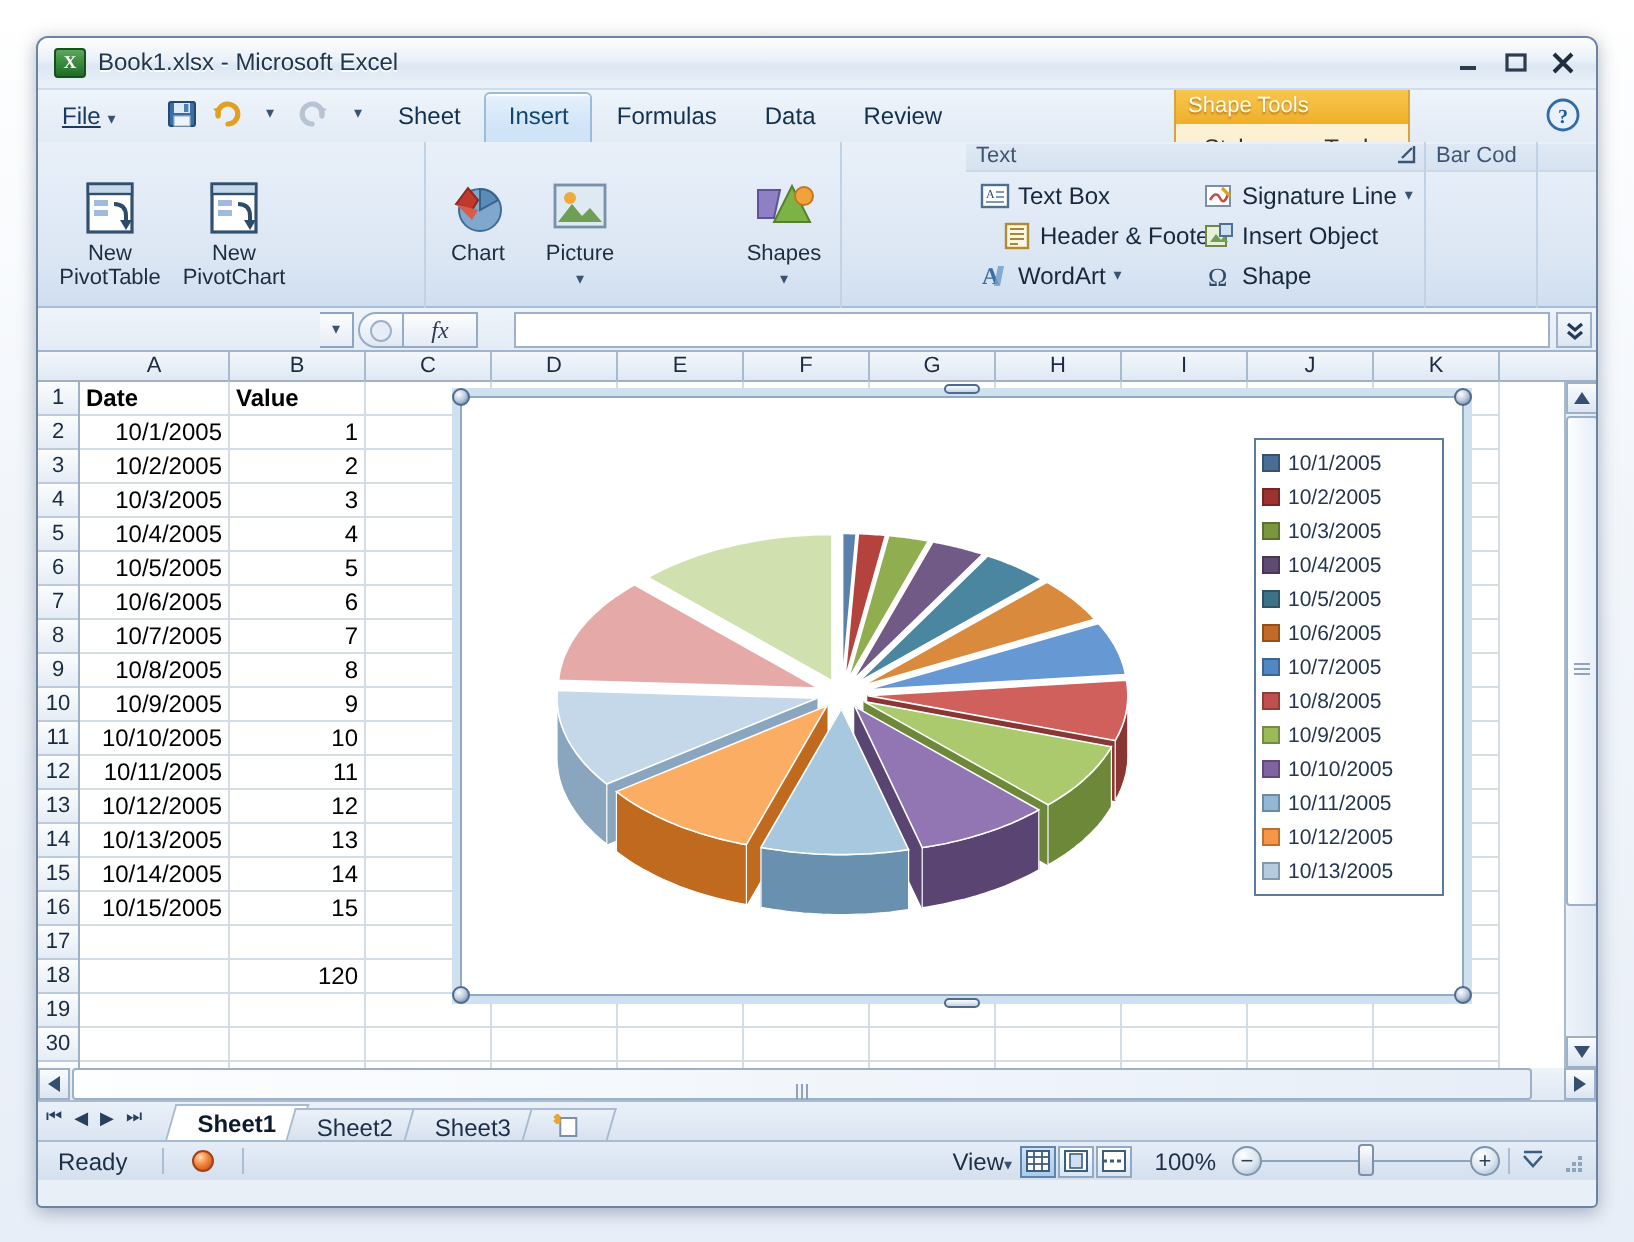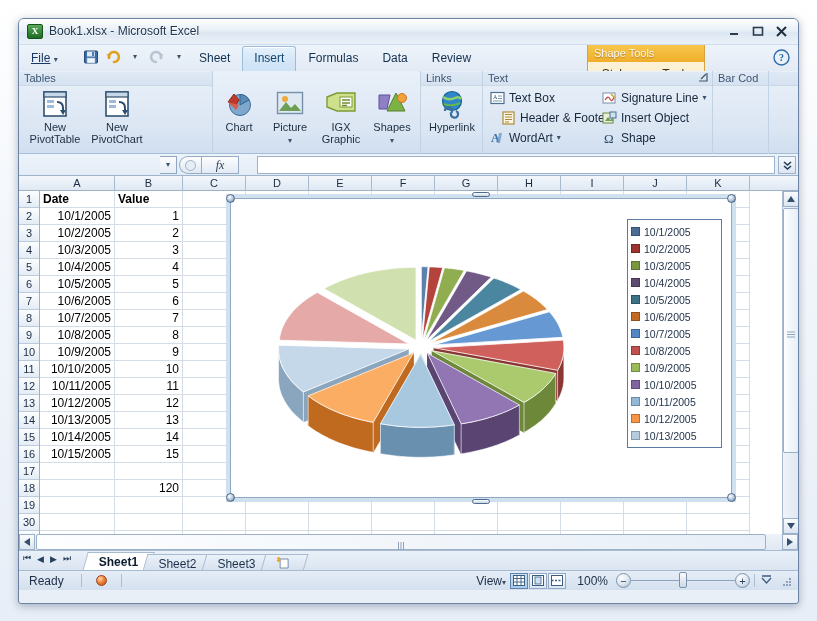--- a/index.html
+++ b/index.html
@@ -384,21 +384,20 @@
         <svg width="17" height="17" viewBox="0 0 17 17">
           <circle cx="8.5" cy="8.5" r="7.5" fill="#e8f1fa" stroke="#2f6ba8" stroke-width="1.4"></circle>
           <text x="8.5" y="12.3" font-size="10" font-family="Liberation Serif, serif" font-weight="bold" fill="#1f5c96" text-anchor="middle">?</text>
         </svg>
       </div>
     </div>
 
     <div class="ribbon">
 
       <div class="group" style="left:0; width:194px;">
-        <div class="group-label">Tables</div>
         <div class="group-body">
           <div class="bigbtn" style="left:8px;">
             <div class="ico">
               <svg width="30" height="30" viewBox="0 0 30 30">
                 <rect x="4" y="3" width="22" height="24" fill="#fff" stroke="#31506f" stroke-width="1.6"></rect>
                 <rect x="4" y="3" width="22" height="5" fill="#c7d8e8" stroke="#31506f" stroke-width="1.2"></rect>
                 <rect x="7" y="11" width="7" height="3" fill="#9fbada"></rect>
                 <rect x="7" y="16" width="7" height="3" fill="#9fbada"></rect>
                 <path d="M17 13 q6 0 6 6 l0 3" fill="none" stroke="#2c4c6b" stroke-width="2"></path>
                 <path d="M20 21 l3 5 l3 -5 z" fill="#2c4c6b"></path>
@@ -441,65 +440,34 @@
             <div class="ico">
               <svg width="30" height="28" viewBox="0 0 30 28">
                 <rect x="2.5" y="2.5" width="25" height="21" fill="#dfe9f2" stroke="#7791ab" stroke-width="1.4"></rect>
                 <circle cx="10" cy="9" r="3" fill="#f0a93c"></circle>
                 <path d="M4 21 l7 -9 l5 6 l4 -4 l6 7 z" fill="#6f9e55"></path>
               </svg>
             </div>
             <span class="lbl">Picture</span>
             <span class="caret">▾</span>
           </div>
-          <div class="bigbtn" style="left:103px; width:50px;">
-            <div class="ico">
-              <svg width="32" height="26" viewBox="0 0 32 26">
-                <path d="M2 6 L12 2 L30 2 L30 20 L12 20 L2 16 Z" fill="#cfe08c" stroke="#7d9a36" stroke-width="1.4"></path>
-                <rect x="15" y="6" width="12" height="10" fill="#fff" stroke="#7d9a36"></rect>
-                <g stroke="#6f8a2e" stroke-width="1.4">
-                    <line x1="17" y1="9" x2="25" y2="9"></line>
-                    <line x1="17" y1="12" x2="25" y2="12"></line>
-                    <line x1="17" y1="14.5" x2="22" y2="14.5"></line>
-                  </g>
-              </svg>
-            </div>
-            <span class="lbl">IGX</span>
-            <span class="lbl">Graphic</span>
-          </div>
           <div class="bigbtn" style="left:154px; width:50px;">
             <div class="ico">
               <svg width="32" height="28" viewBox="0 0 32 28">
                 <path d="M3 5 L14 5 L11 19 L3 19 Z" fill="#8f7fc4" stroke="#5f519a"></path>
                 <path d="M20 3 L29 21 L11 21 Z" fill="#7cb246" stroke="#55812c"></path>
                 <circle cx="26" cy="8" r="4.5" fill="#f2a23c" stroke="#c6761d"></circle>
               </svg>
             </div>
             <span class="lbl">Shapes</span>
             <span class="caret">▾</span>
           </div>
         </div>
       </div>
 
-      <div class="group" style="left:402px; width:62px;">
-        <div class="group-label">Links</div>
-        <div class="group-body">
-          <div class="bigbtn" style="left:2px; width:58px;">
-            <div class="ico">
-              <svg width="30" height="30" viewBox="0 0 30 30">
-                <circle cx="15" cy="12" r="9.5" fill="#2f86c8" stroke="#18618f" stroke-width="1.2"></circle>
-                <path d="M6 8 q6 4 12 1 q4 -2 6 1" fill="none" stroke="#8ed16a" stroke-width="2.4"></path>
-                <path d="M7 15 q8 3 16 -1" fill="none" stroke="#63b84a" stroke-width="2"></path>
-                <path d="M8 22 a3.5 3.5 0 1 1 5 3 M14 25 a3.5 3.5 0 1 0 5 -3" fill="none" stroke="#3a6f9e" stroke-width="2.2"></path>
-              </svg>
-            </div>
-            <span class="lbl">Hyperlink</span>
-          </div>
-        </div>
-      </div>
 
       <div class="group" style="left:464px; width:230px;">
         <div class="group-label">Text</div>
         <div class="dlg-launch">
           <svg width="11" height="11" viewBox="0 0 11 11">
             <path d="M1 9 L9 9 L9 1" fill="none" stroke="#3c5573" stroke-width="1.2"></path>
             <path d="M8 2 L3 7" stroke="#3c5573" stroke-width="1.2"></path>
           </svg>
         </div>
         <div class="group-body">

